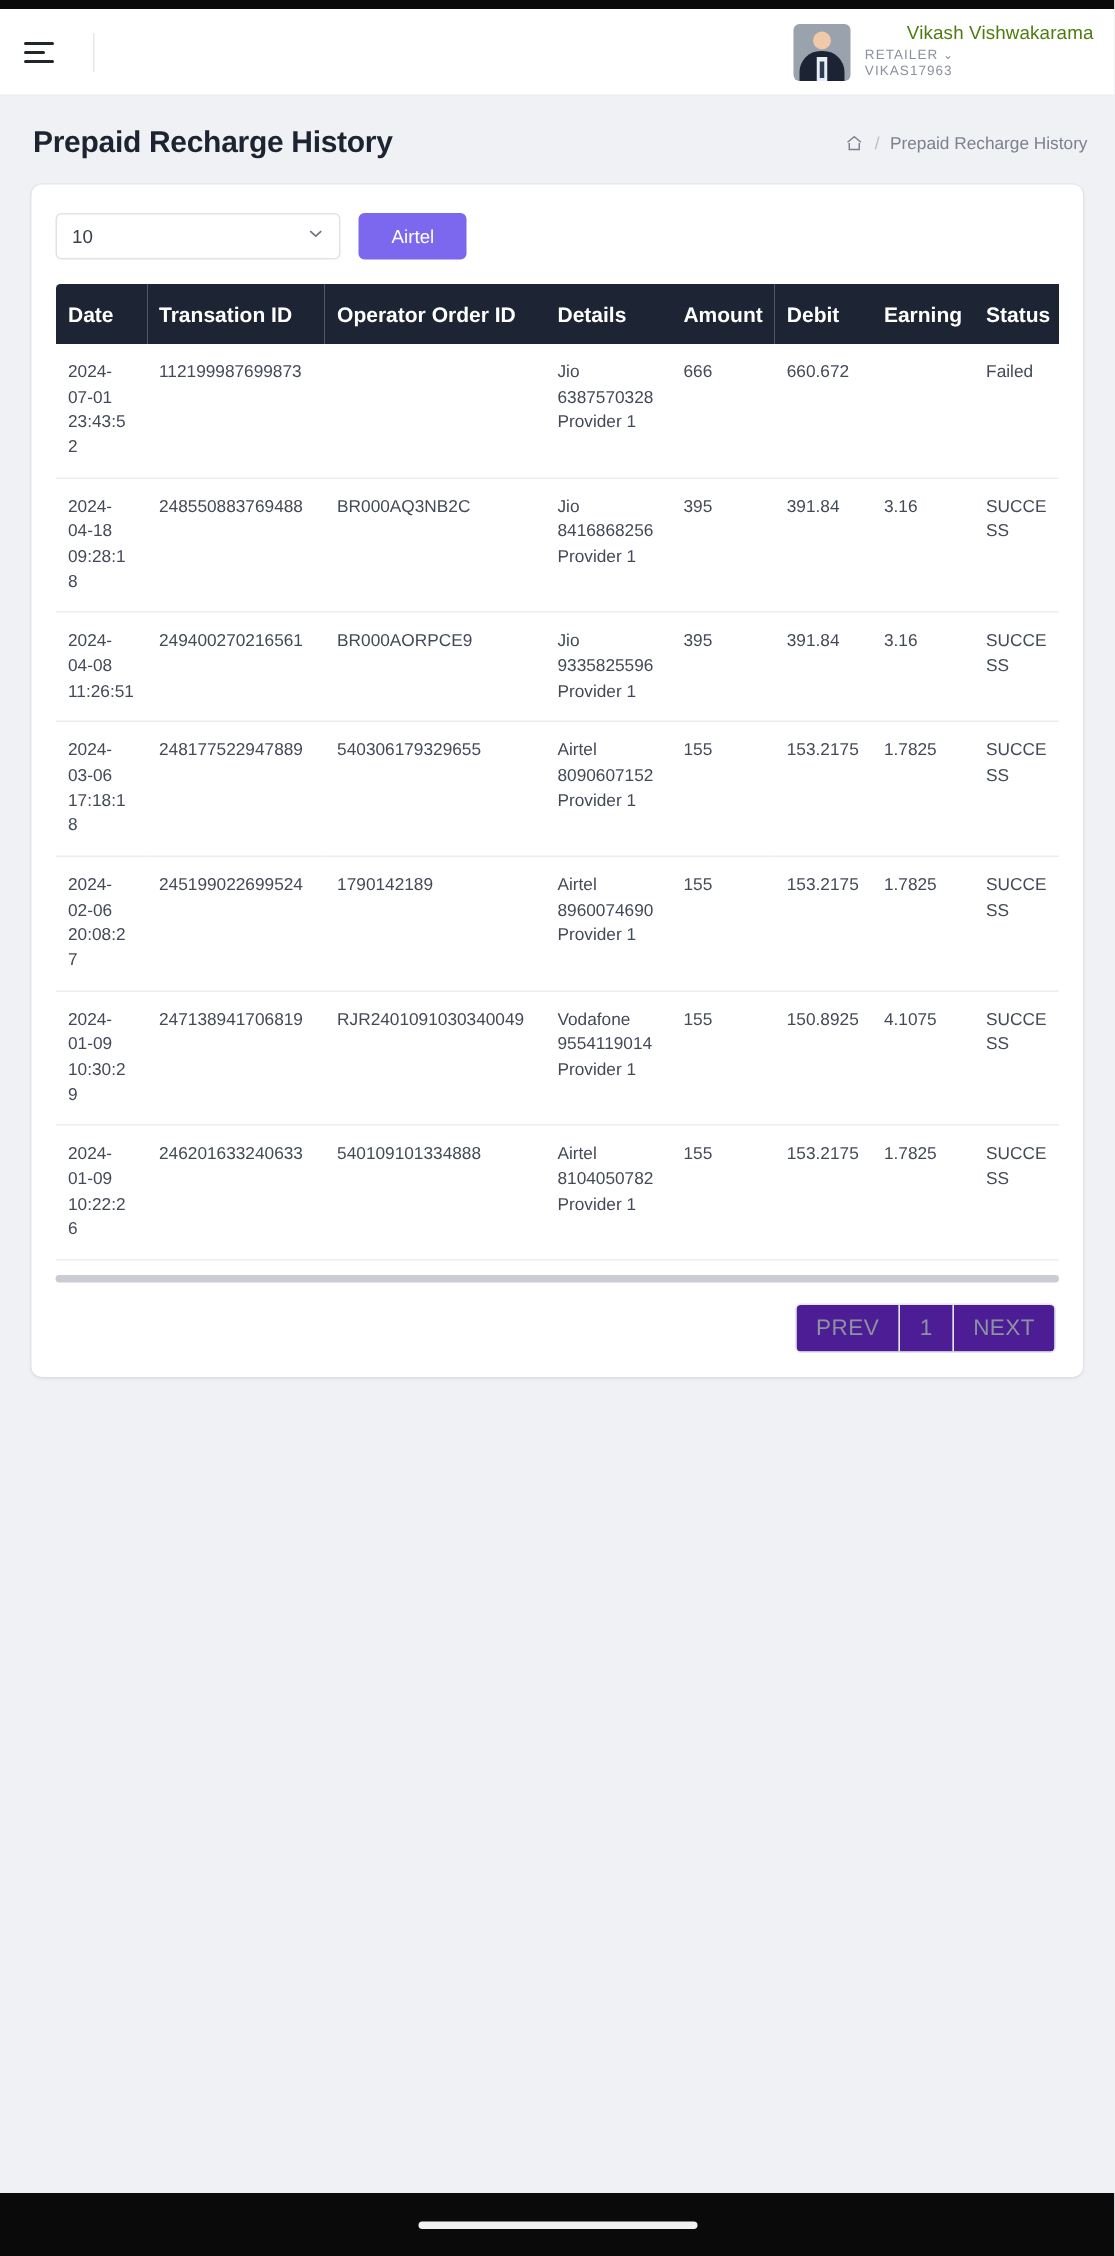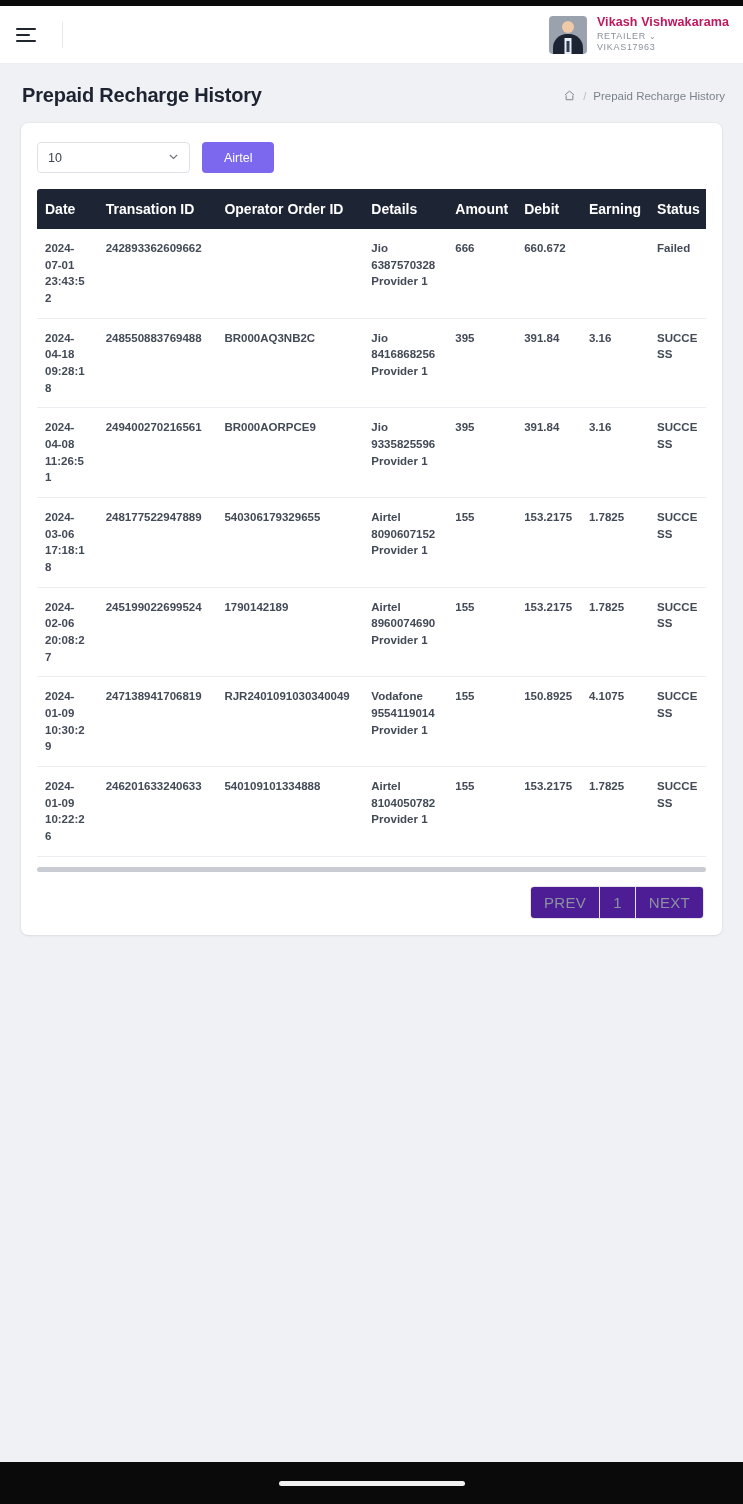--- a/index.html
+++ b/index.html
@@ -78,21 +78,21 @@
   .avatar .shirt {
     position: absolute; left: 50%; bottom: 0; transform: translateX(-50%);
     width: 7px; height: 16px; background: #e8eef5;
   }
   .avatar .tie {
     position: absolute; left: 50%; bottom: 2px; transform: translateX(-50%);
     width: 3px; height: 11px; background: #2f3c55;
   }
   .user-text { line-height: 1.25; }
   .user-name {
-    font-size: 12.5px; font-weight: bold; color: #be185d; letter-spacing: .1px;
+    font-size: 12.5px; font-weight: normal; color: #4d7c0f; letter-spacing: .1px; margin-left: 28px;
   }
   .user-role {
     font-size: 9px; color: #8b919c; letter-spacing: .7px;
   }
   .user-role .caret { font-size: 8px; }
   .user-id {
     font-size: 9px; color: #8b919c; letter-spacing: .7px;
   }
 
   
@@ -115,21 +115,21 @@
     margin: 0 21px;
     background: #fff;
     border-radius: 7px;
     box-shadow: 0 1px 3px rgba(18,22,33,.06), 0 0 0 1px rgba(18,22,33,.03);
     padding: 19px 0 14px 0;
   }
   .controls {
     display: flex; align-items: center; gap: 12px;
     padding: 0 16px 16px 16px;
   }
-  .select-wrap { position: relative; width: 153px; text-decoration: underline; }
+  .select-wrap { position: relative; width: 190px; text-decoration: underline; }
   select.page-size {
     -webkit-appearance: none; appearance: none;
     width: 100%; height: 31px;
     border: 1px solid #dfe3e8;
     border-radius: 4px;
     background: #fff;
     font-size: 12.5px;
     color: #3b424e;
     padding: 0 28px 0 10px;
     font-family: "Liberation Sans", sans-serif;
@@ -181,21 +181,21 @@
     line-height: 1.45;
   }
   td.col-date { width: 62px; }
   td.col-txn { width: 120px; }
   td.col-oid { width: 148px; }
   td.col-details { width: 86px; }
   td.col-amount { width: 52px; margin-left: 12px; }
   td.col-debit { width: 66px; }
   td.col-earning { width: 62px; }
   td.col-status { width: 60px; }
-  .wrapval { word-break: break-word; font-weight: bold; }
+  .wrapval { word-break: break-word; }
 
   
   .hscroll {
     margin: 2px 16px 0 16px;
     height: 5px;
     background: #c9ccd2;
     border-radius: 3px;
   }
 
   
@@ -302,21 +302,21 @@
               <th>Details</th>
               <th>Amount</th>
               <th>Debit</th>
               <th>Earning</th>
               <th>Status</th>
             </tr>
         </thead>
         <tbody id="tbody">
             <tr>
               <td class="col-date wrapval">2024-07-01 23:43:52</td>
-              <td class="col-txn wrapval">242893362609662</td>
+              <td class="col-txn wrapval">112199987699873</td>
               <td class="col-oid wrapval"></td>
               <td class="col-details wrapval">Jio 6387570328 Provider 1</td>
               <td class="col-amount wrapval">666</td>
               <td class="col-debit wrapval">660.672</td>
               <td class="col-earning wrapval"></td>
               <td class="col-status wrapval">Failed</td>
             </tr>
             <tr>
               <td class="col-date wrapval">2024-04-18 09:28:18</td>
               <td class="col-txn wrapval">248550883769488</td>

